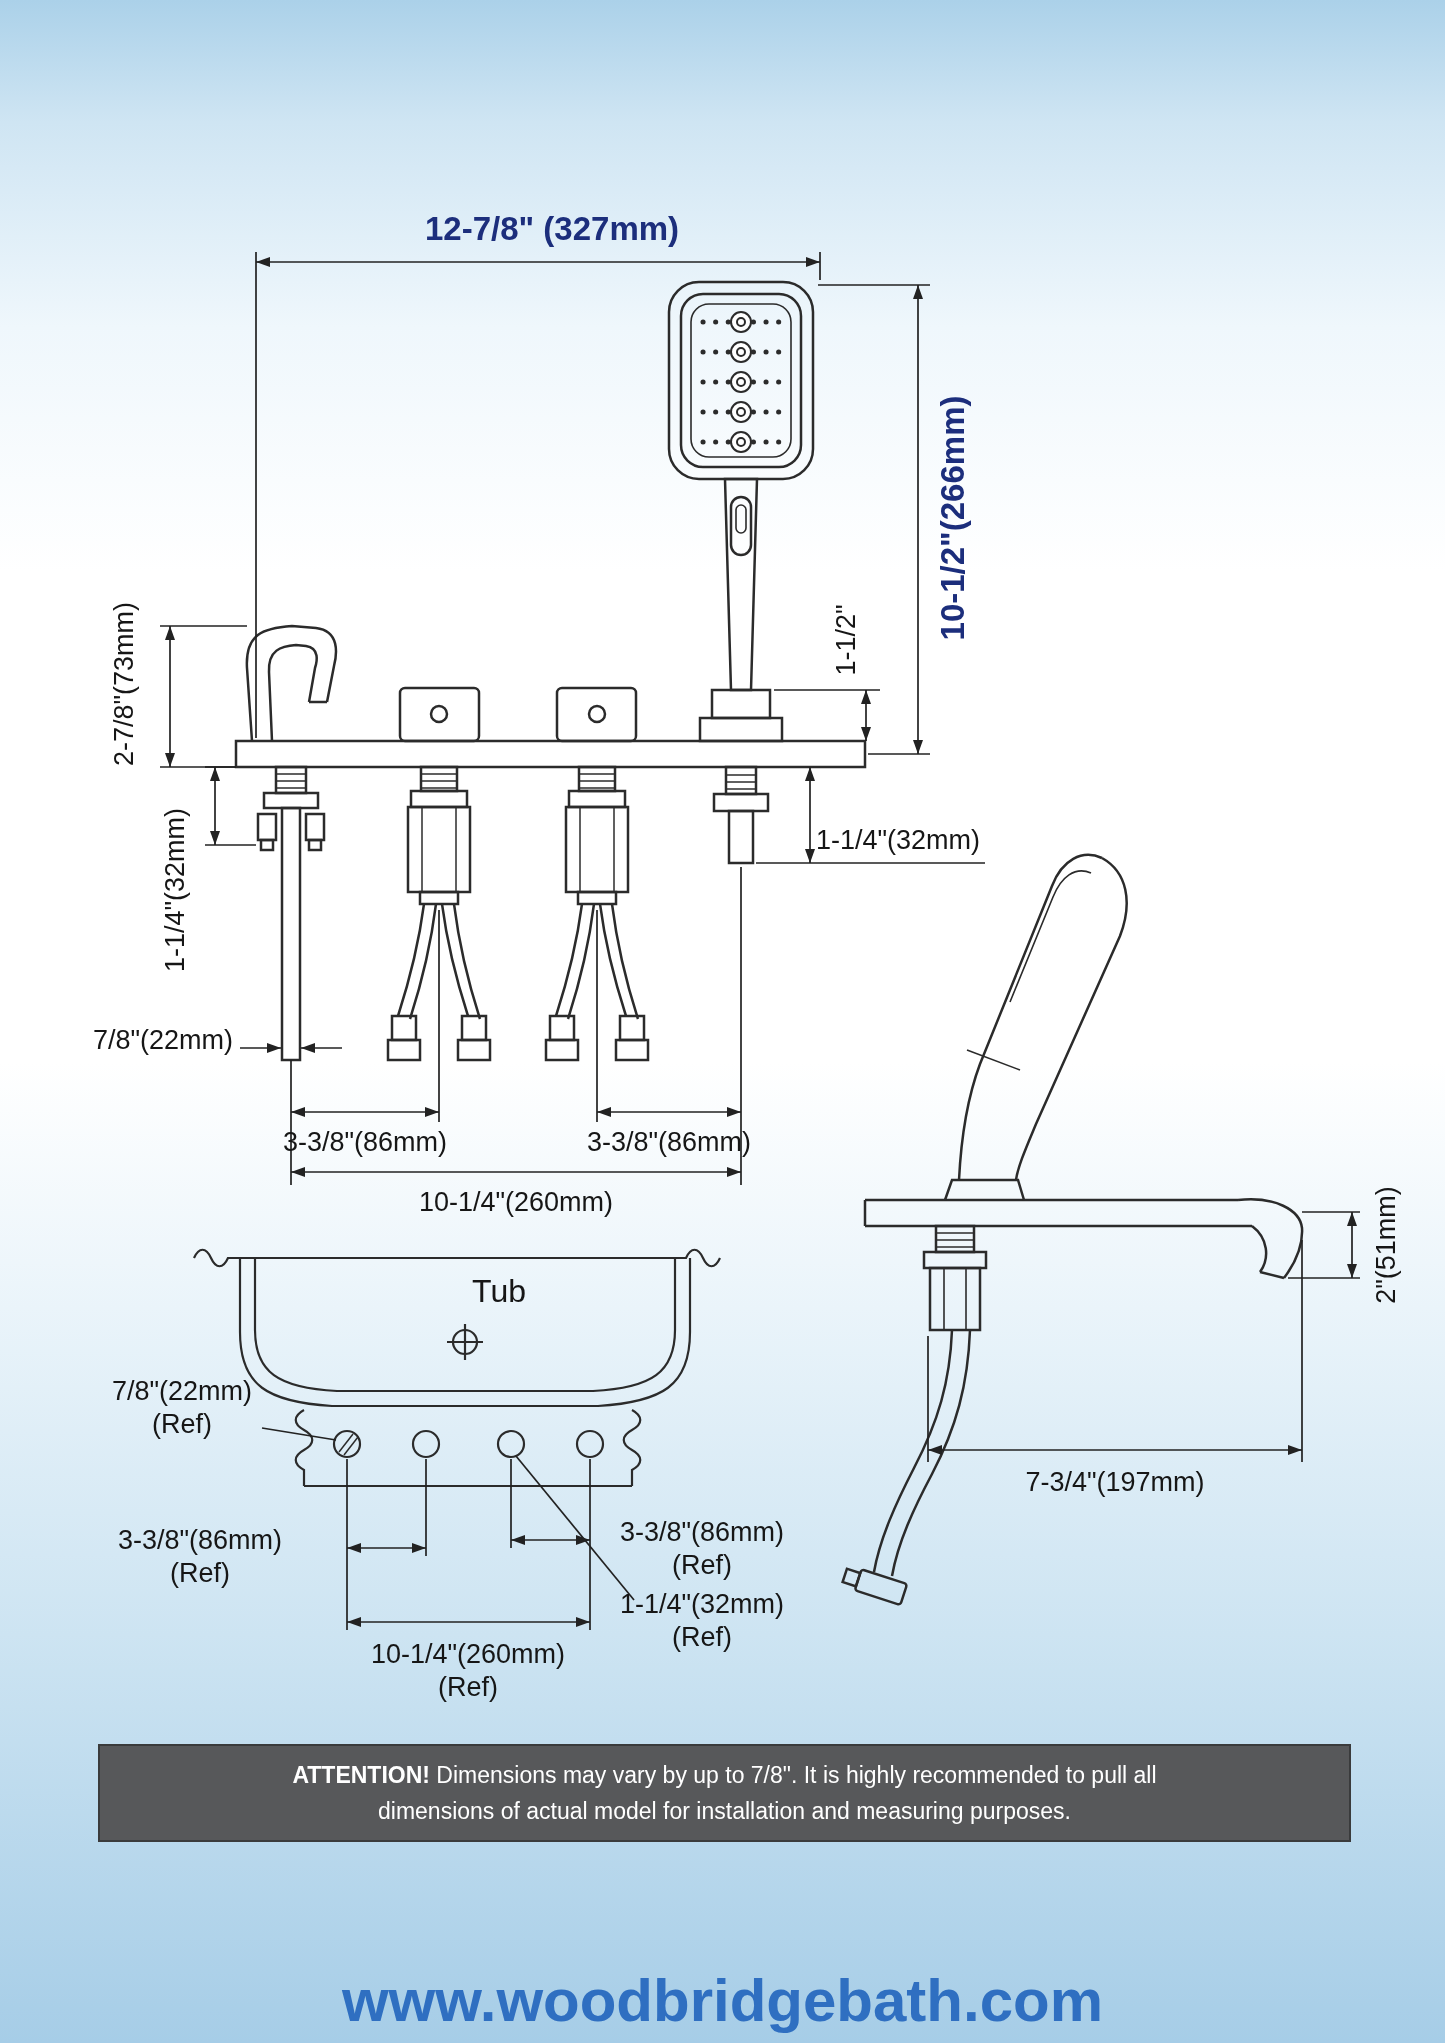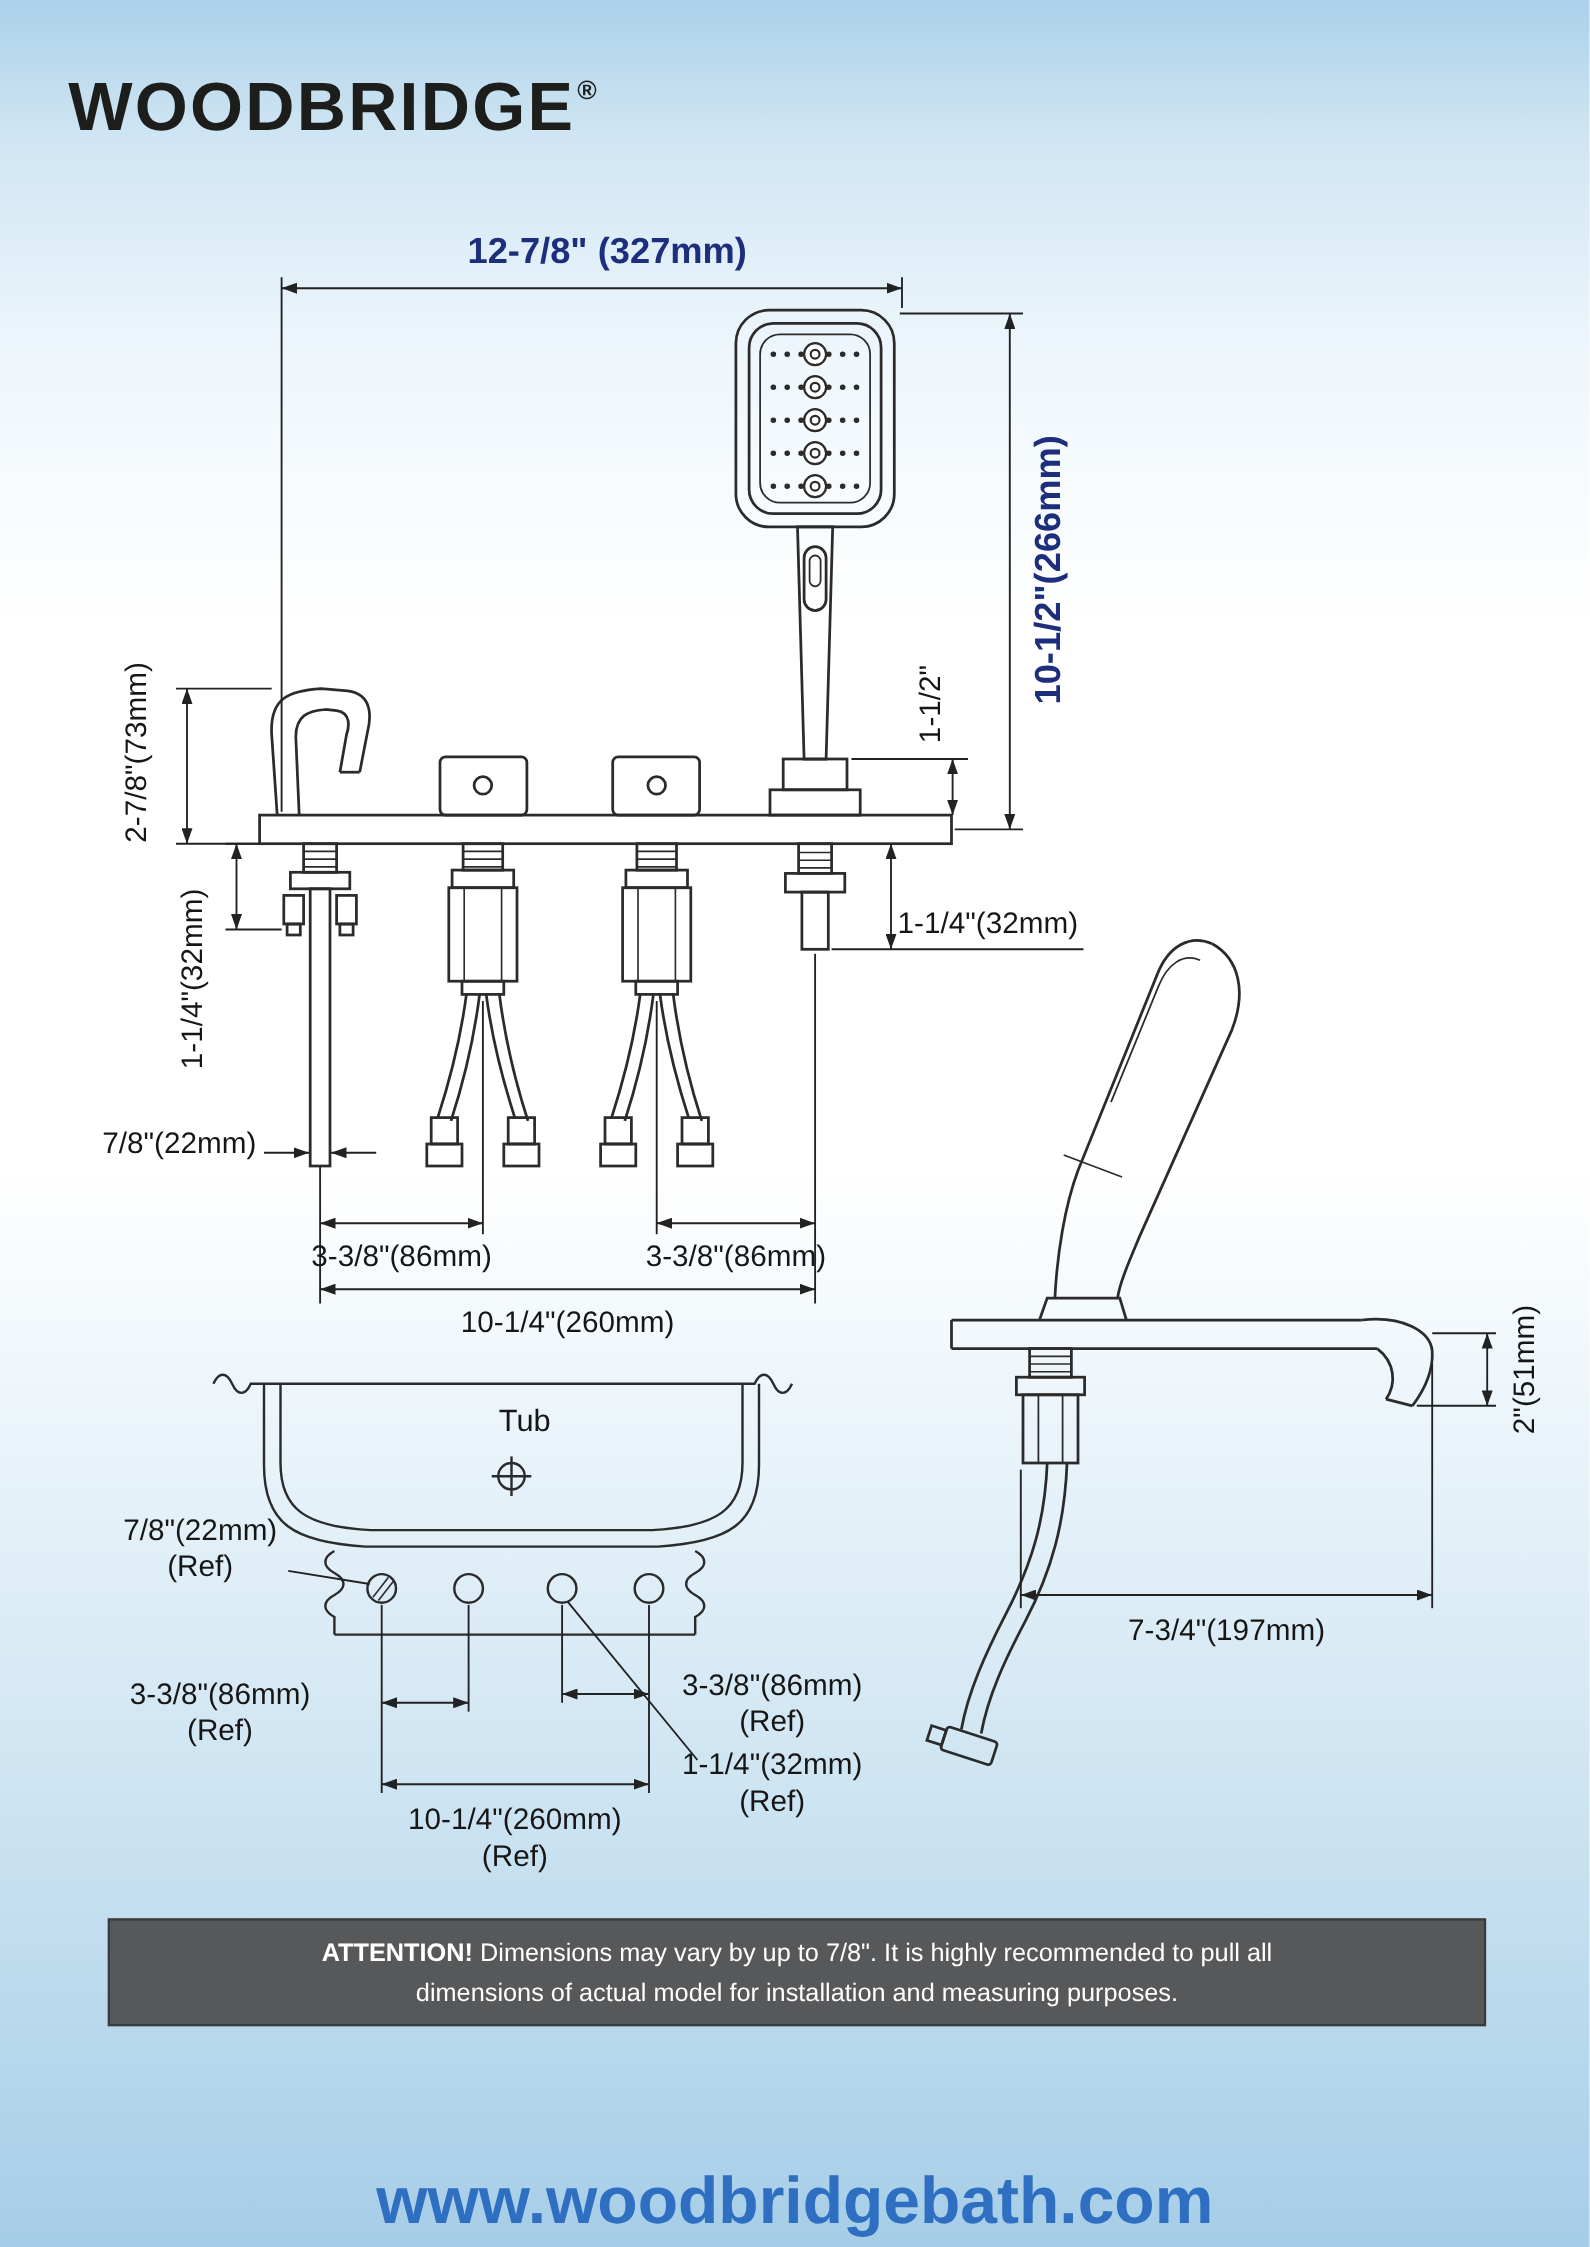--- a/index.html
+++ b/index.html
@@ -54,21 +54,20 @@
   }
   .footer .url{
     font-size:60px;font-weight:700;color:#2f6fc1;text-decoration:none;
   }
 </style>
 </head>
 <body>
 
 <div class="page">
 
-  <div class="logo"><span>WOODBRIDGE</span><sup>®</sup></div>
 
   <svg class="draw" width="1445" height="2043" viewBox="0 0 1445 2043">
     <defs>
       <marker id="arr" viewBox="0 0 14 10" refX="14" refY="5" markerWidth="14" markerHeight="10" markerUnits="userSpaceOnUse" orient="auto-start-reverse">
         <path d="M0,0 L14,5 L0,10 z" fill="#222222"></path>
       </marker>
     </defs>
 
     <g stroke="#2b2b2b" fill="none" stroke-width="2.5">
 
@@ -308,21 +307,21 @@
   <div class="lbl navy rot" style="left:952px;top:518px">10-1/2"(266mm)</div>
   <div class="lbl rot" style="left:846px;top:640px">1-1/2"</div>
   <div class="lbl rot" style="left:124px;top:684px">2-7/8"(73mm)</div>
   <div class="lbl rot" style="left:175px;top:890px">1-1/4"(32mm)</div>
   <div class="lbl" style="left:898px;top:840px">1-1/4"(32mm)</div>
   <div class="lbl" style="left:163px;top:1040px">7/8"(22mm)</div>
   <div class="lbl" style="left:365px;top:1142px">3-3/8"(86mm)</div>
   <div class="lbl" style="left:669px;top:1142px">3-3/8"(86mm)</div>
   <div class="lbl" style="left:516px;top:1202px">10-1/4"(260mm)</div>
 
-  <div class="lbl" style="left:477px;top:1291px;font-size:28px">Tub</div>
+  <div class="lbl" style="left:499px;top:1291px;font-size:32px">Tub</div>
 
   <div class="lbl" style="left:182px;top:1408px">
     <div>7/8"(22mm)</div>
     <div>(Ref)</div>
   </div>
   <div class="lbl" style="left:200px;top:1557px">
     <div>3-3/8"(86mm)</div>
     <div>(Ref)</div>
   </div>
   <div class="lbl" style="left:702px;top:1549px">

